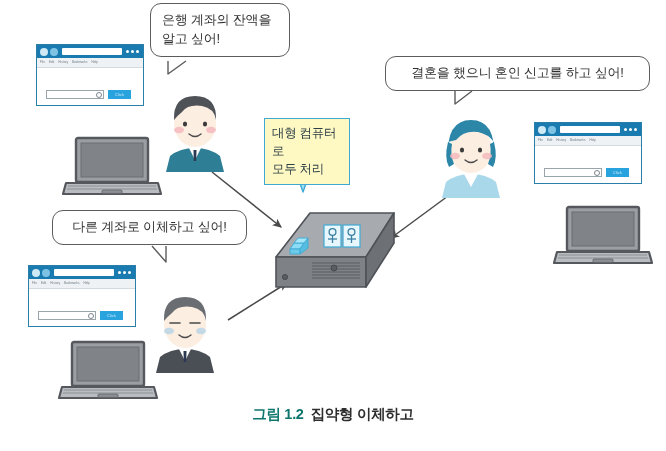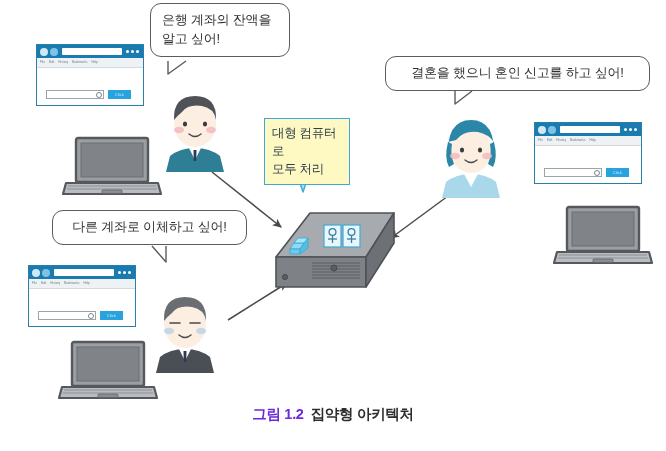--- a/index.html
+++ b/index.html
@@ -109,21 +109,21 @@
   .server{left:272px;top:207px;width:132px;height:98px;}
 
   
   #arrows{left:0;top:0;width:666px;height:451px;pointer-events:none;}
 
   
   .caption{
     left:0;top:405px;width:666px;text-align:center;
     font-size:14.5px;font-weight:bold;letter-spacing:-0.3px;
   }
-  .caption .fignum{color:#6d28d9;margin-right:7px;}
+  .caption .fignum{color:#0f766e;margin-right:7px;}
   .caption .figtitle{color:#2d2d2d;}
 </style>
 </head>
 <body>
 
 <div id="stage">
 
   <svg id="arrows" viewBox="0 0 666 451" width="666" height="451">
     <defs>
       <marker id="ah" markerWidth="7" markerHeight="7" refX="5.4" refY="3.1" orient="auto" markerUnits="strokeWidth">
@@ -337,16 +337,16 @@
       <line x1="60.5" y1="28.4" x2="60.5" y2="36" stroke="#3a7fa0" stroke-width="1.3"></line>
       <line x1="56" y1="32" x2="65" y2="32" stroke="#3a7fa0" stroke-width="1.3"></line>
       <rect x="71" y="18" width="17" height="22" fill="#e8f7fd" stroke="#3fa9d4" stroke-width="1.2"></rect>
       <circle cx="79.5" cy="25" r="3.4" fill="none" stroke="#3a7fa0" stroke-width="1.3"></circle>
       <line x1="79.5" y1="28.4" x2="79.5" y2="36" stroke="#3a7fa0" stroke-width="1.3"></line>
       <line x1="75" y1="32" x2="84" y2="32" stroke="#3a7fa0" stroke-width="1.3"></line>
     </g>
   </svg>
 
   <div class="caption">
-    <span class="fignum">그림 1.2</span><span class="figtitle">집약형 아키텍처</span>
+    <span class="fignum">그림 1.2</span><span class="figtitle">집약형 이체하고</span>
   </div>
 
 </div>
 
 </body></html>

